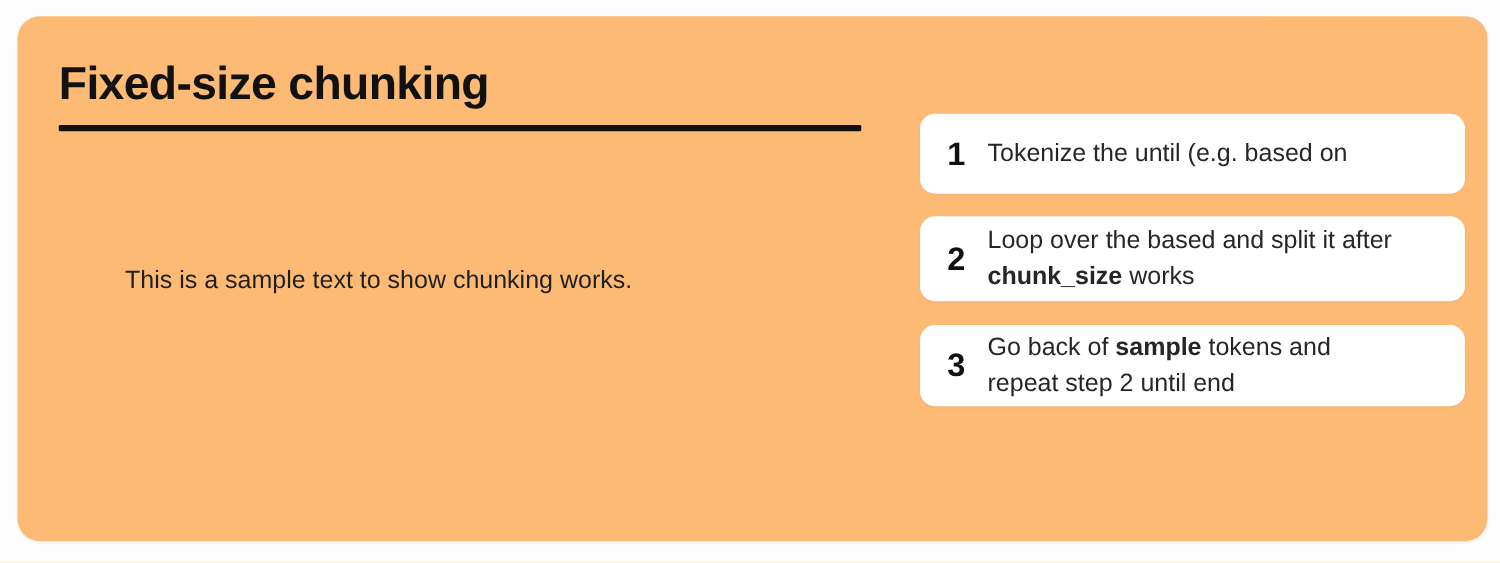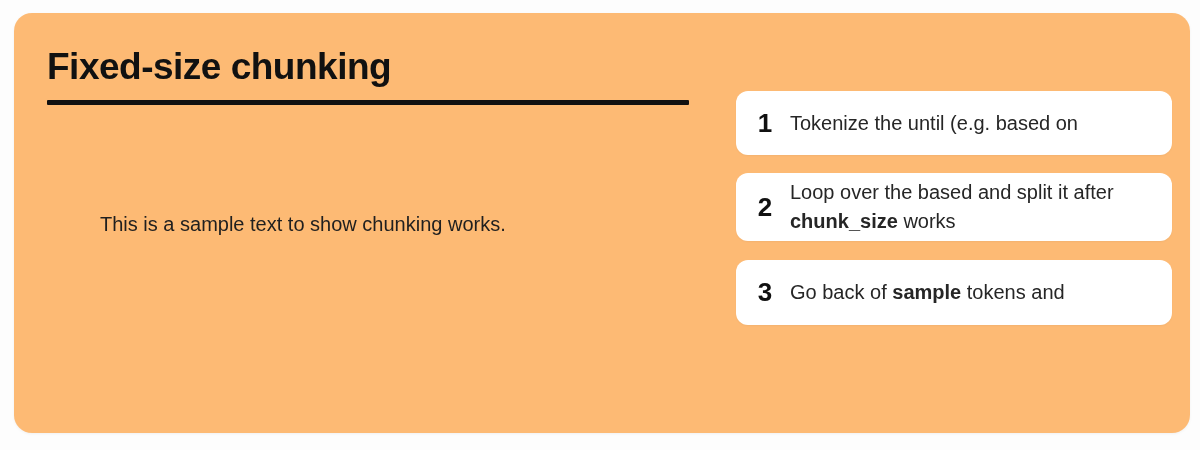--- a/index.html
+++ b/index.html
@@ -120,18 +120,18 @@
         <div class="step-text"><span>Tokenize the until (e.g. based on</span><br></div>
       </div>
 
       <div class="step step-2">
         <div class="step-num">2</div>
         <div class="step-text"><span>Loop over the based and split it after</span><br><span class="em">chunk_size</span><span> works</span></div>
       </div>
 
       <div class="step step-3">
         <div class="step-num">3</div>
-        <div class="step-text"><span>Go back of </span><span class="em">sample</span><span> tokens and</span><br></div>
+        <div class="step-text"><span>Go back of </span><span class="em">sample</span><span> tokens and</span><br><span>repeat step 2 until end</span></div>
       </div>
 
     </div>
   </div>
 </div>
 
 </body></html>

